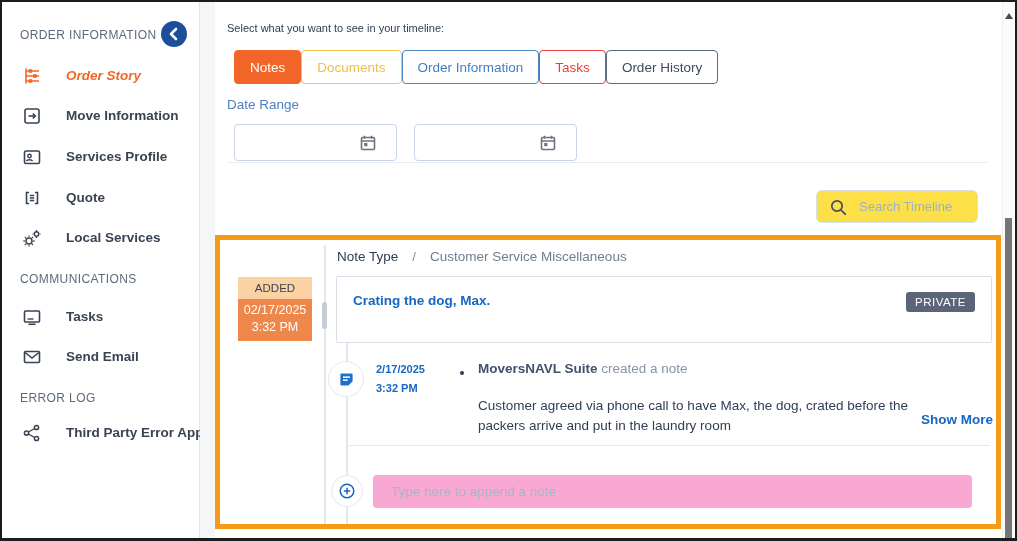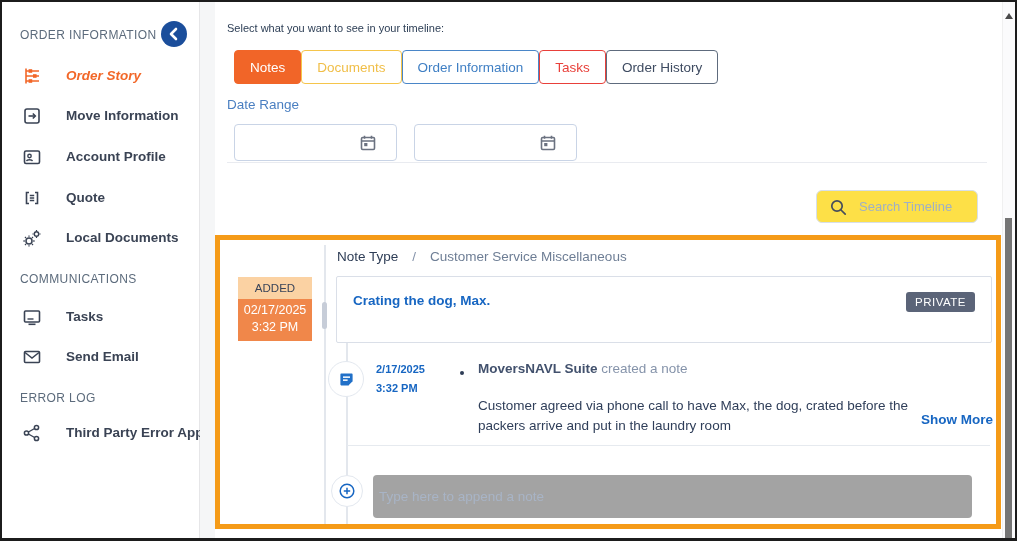--- a/index.html
+++ b/index.html
@@ -70,22 +70,22 @@
   #event-when{position:absolute;left:156px;top:120px;font-size:11px;font-weight:700;color:#1766C2;line-height:19px;white-space:nowrap;}
   #event-dot{position:absolute;left:240px;top:131px;width:4px;height:4px;border-radius:50%;background:#2e3d56;}
   #event-who{position:absolute;left:258px;top:121px;font-size:13.5px;white-space:nowrap;}
   #event-author{font-weight:700;color:#42516d;}
   #event-action{color:#8593aa;}
   #event-body{position:absolute;left:258px;top:156px;width:452px;font-size:13.5px;color:#2f3e59;line-height:20px;}
   #show-more{position:absolute;left:701px;top:172px;font-size:13.5px;font-weight:700;color:#1766C2;cursor:pointer;white-space:nowrap;}
   #note-divider{position:absolute;left:127px;top:205px;width:643px;height:1px;background:#e6eaef;}
   #plus-circle{position:absolute;left:111px;top:235px;width:32px;height:32px;border-radius:50%;background:#fff;
                border:1px solid #e3e8ef;display:flex;align-items:center;justify-content:center;box-sizing:border-box;cursor:pointer;}
-  #append-input{position:absolute;left:153px;top:235px;width:599px;height:43px;background:#a3a3a3;border:none;outline:none;
-                border-radius:4px;padding:0 6px;box-sizing:border-box;font-family:inherit;font-size:13.5px;color:#3a4354;}
+  #append-input{position:absolute;left:153px;top:235px;width:599px;height:33px;background:#f9a8d4;border:none;outline:none;
+                border-radius:4px;padding:0 18px;box-sizing:border-box;font-family:inherit;font-size:13.5px;color:#3a4354;}
   #append-input::placeholder{color:#a8b4c6;}
 
   
   #scrollbar{position:absolute;right:0;top:0;width:12px;height:100%;background:#fbfbfc;border-left:1px solid #f0f0f0;}
   #sb-up{position:absolute;left:2px;top:11px;width:0;height:0;border-left:4px solid transparent;
          border-right:4px solid transparent;border-bottom:6px solid #4a4a4a;}
   #sb-thumb{position:absolute;left:2px;top:216px;width:7px;height:320px;background:#757575;cursor:grab;}
 </style>
 </head>
 <body>
@@ -128,21 +128,21 @@
     </div>
 
     <div class="sb-item" id="it-ap">
       <span class="icn">
         <svg viewBox="0 0 20 20" width="20" height="20" fill="none" stroke="#3a4354">
           <rect x="2.5" y="4" width="15" height="12.5" rx="1.5" stroke-width="1.6"></rect>
           <circle cx="7.5" cy="9" r="1.7" stroke-width="1.4"></circle>
           <path d="M4.6 14.2c.4-2 5.4-2 5.8 0" stroke-width="1.4"></path>
         </svg>
       </span>
-      <span class="lbl">Account Profile</span>
+      <span class="lbl">Services Profile</span>
     </div>
 
     <div class="sb-item" id="it-q">
       <span class="icn">
         <svg viewBox="0 0 20 20" width="20" height="20" fill="none" stroke="#3a4354">
           <path d="M7 4.5H4.5v11H7M13 4.5h2.5v11H13" stroke-width="1.6"></path>
           <path d="M7.8 7.5h4.4M7.8 10h4.4M7.8 12.5h4.4" stroke-width="1.4"></path>
         </svg>
       </span>
       <span class="lbl">Quote</span>
@@ -150,21 +150,21 @@
 
     <div class="sb-item" id="it-ls">
       <span class="icn">
         <svg viewBox="0 0 20 20" width="20" height="20" fill="none" stroke="#3a4354">
           <circle cx="7" cy="13" r="3" stroke-width="1.5"></circle>
           <path d="M7 8.8V7.4M7 17.2v1.4M2.8 13H1.4M11.2 13h1.4M4 10 3 9M10 10l1-1M4 16l-1 1M10 16l1 1" stroke-width="1.3"></path>
           <circle cx="14.5" cy="6" r="2.2" stroke-width="1.4"></circle>
           <path d="M14.5 3.1V1.9M14.5 8.9v1.2M11.6 6h-1.2M17.4 6h1.2" stroke-width="1.2"></path>
         </svg>
       </span>
-      <span class="lbl">Local Documents</span>
+      <span class="lbl">Local Services</span>
     </div>
 
     <div class="sb-header" id="sbh2">COMMUNICATIONS</div>
 
     <div class="sb-item" id="it-t">
       <span class="icn">
         <svg viewBox="0 0 20 20" width="20" height="20" fill="none" stroke="#3a4354">
           <rect x="2.5" y="4" width="15" height="11" rx="1" stroke-width="1.6"></rect>
           <path d="M5.5 12h6" stroke-width="1.4"></path>
           <path d="M6.5 17.3h7" stroke-width="1.6"></path>

